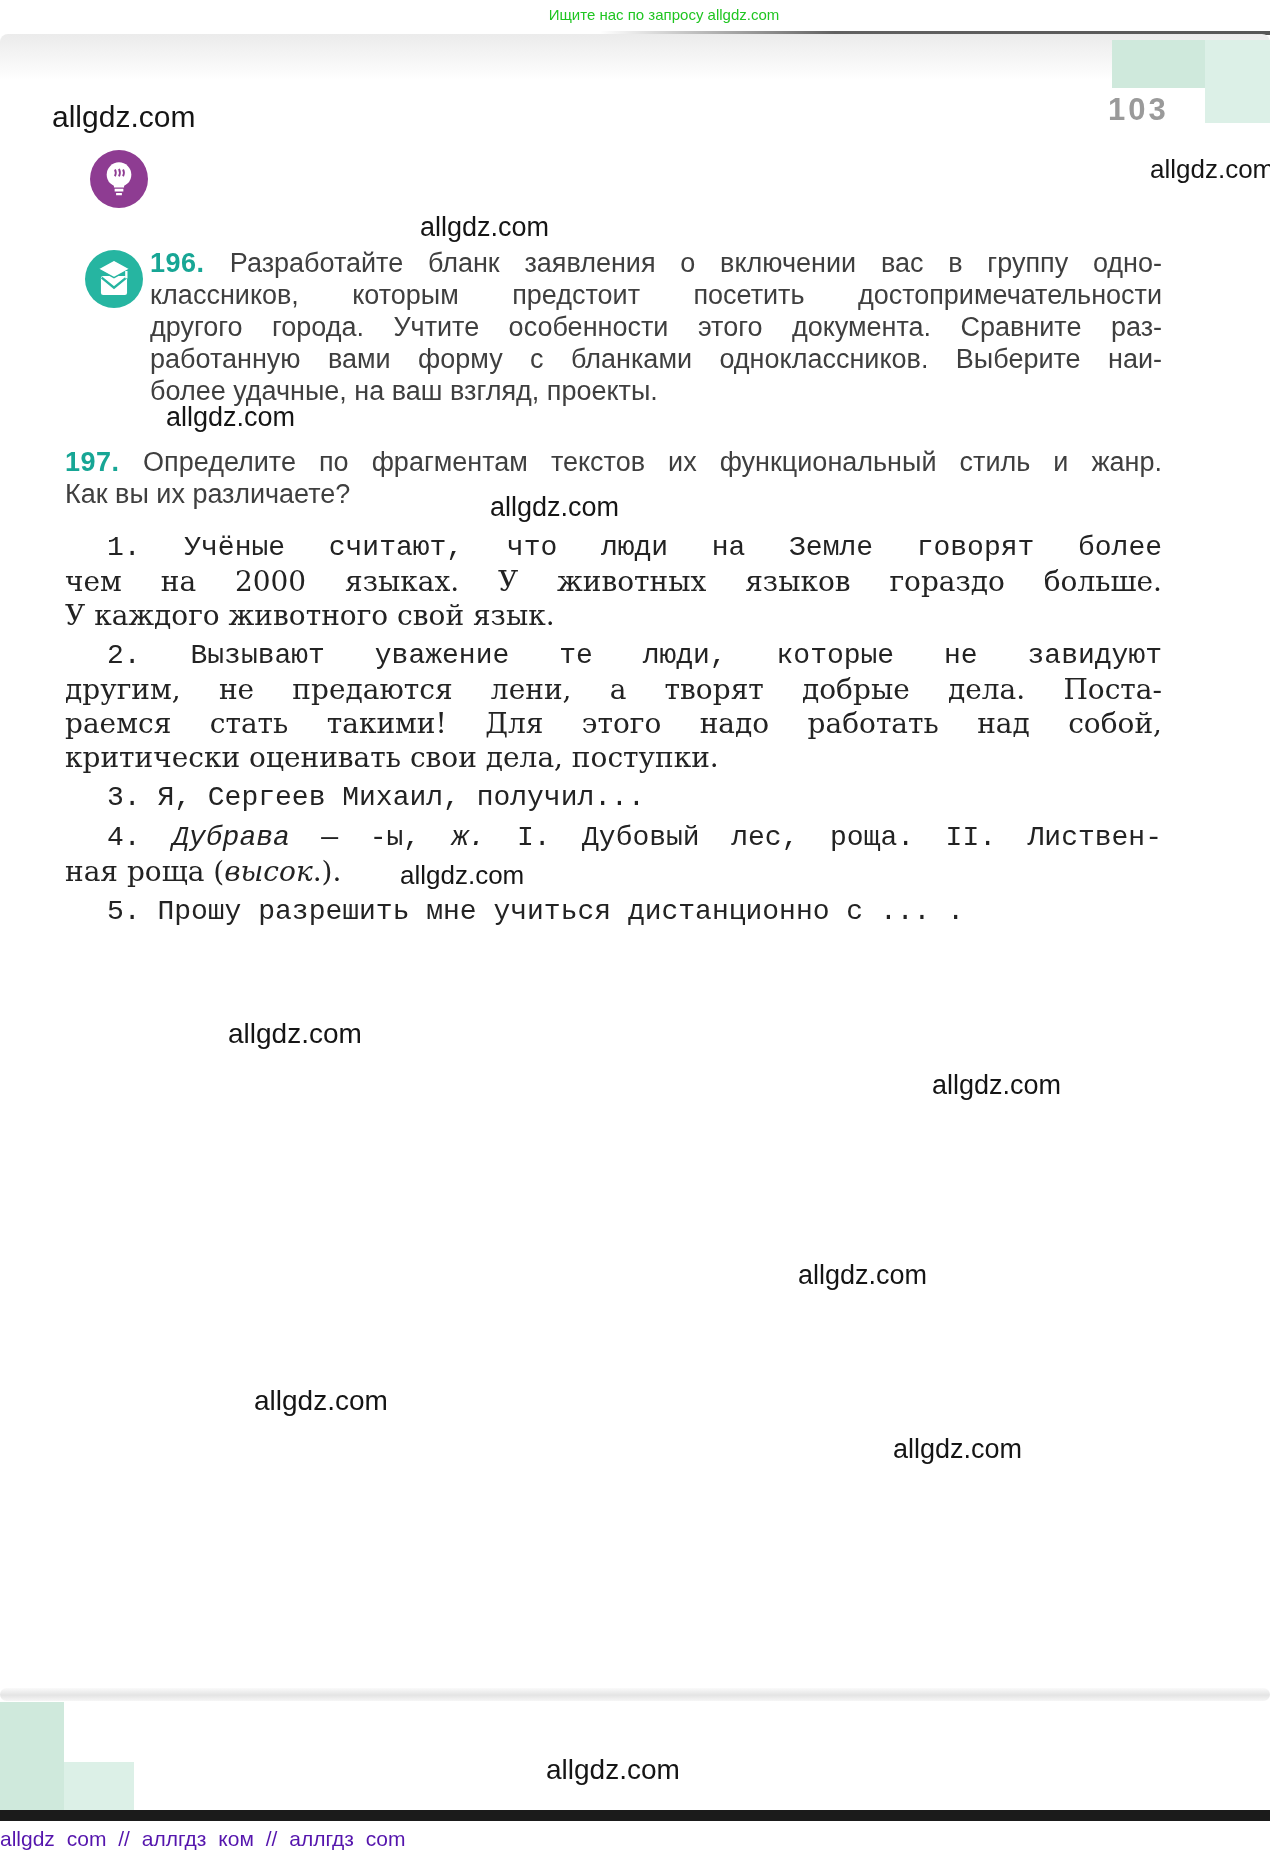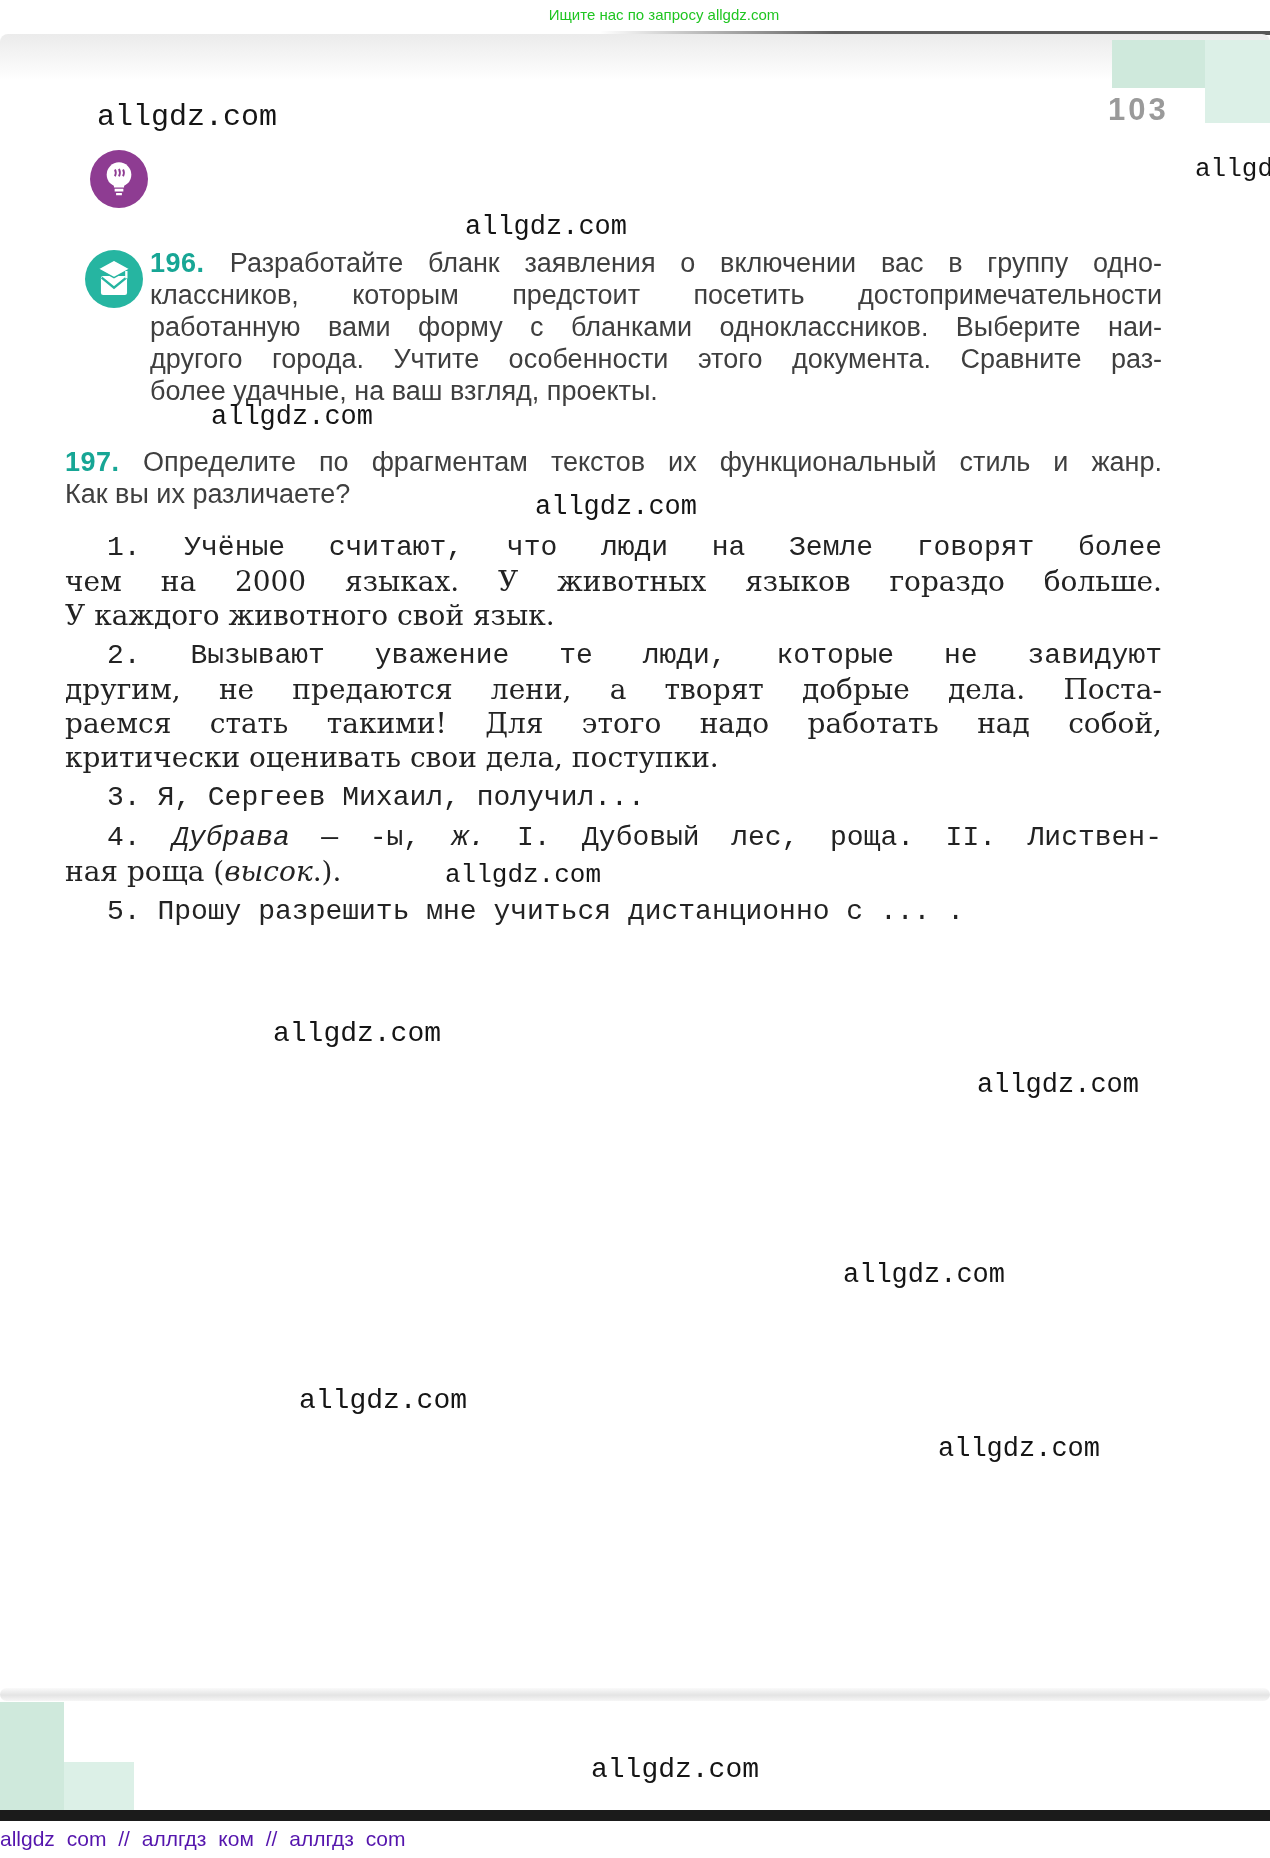--- a/index.html
+++ b/index.html
@@ -43,22 +43,22 @@
   .icon-196{left:85px;top:250px;}
 
   
   .items{position:absolute;left:65px;top:531px;width:1097px;
          font-family:"DejaVu Serif","Liberation Serif",serif;
          font-size:28px;line-height:34px;color:var(--text_serif);}
   .item + .item{margin-top:6px;}
   .item .jline:first-child{text-indent:42px;font-family:Liberation Mono, monospace;}
 
   
-  .wm{position:absolute;color:var(--watermark);font-family:Liberation Mono, monospace;
-      white-space:nowrap;margin-left:45px;}
+  .wm{position:absolute;color:var(--watermark);font-family:Liberation Sans, sans-serif;
+      white-space:nowrap;}
 </style>
 </head>
 <body>
 
 <div class="stage">
 
   <div class="site-top">Ищите нас по запросу allgdz.com</div>
 
   <div class="page-top-edge"></div>
   <div class="page-top-shade"></div>
@@ -80,22 +80,22 @@
       <circle cx="20" cy="20" r="20" fill="var(--icon_teal)"></circle>
       <rect x="11" y="18" width="18" height="13" rx="1.5" fill="#ffffff"></rect>
       <path d="M11.5 19 L20 26 L28.5 19" stroke="var(--icon_teal)" stroke-width="1.6" fill="none"></path>
       <polygon points="20,7 31,13 20,19 9,13" fill="#ffffff" stroke="var(--icon_teal)" stroke-width="1"></polygon>
       <path d="M28.5 14.5 v5" stroke="#ffffff" stroke-width="1.6"></path>
     </svg>
   </div>
   <div class="ex ex-196">
       <div class="jline"><span class="exnum">196.&nbsp;</span><span>Разработайте бланк заявления о включении вас в группу одно-</span></div>
       <div class="jline"><span>классников, которым предстоит посетить достопримечательности</span></div>
+      <div class="jline"><span>другого города. Учтите особенности этого документа. Сравните раз-</span></div>
       <div class="jline"><span>работанную вами форму с бланками одноклассников. Выберите наи-</span></div>
-      <div class="jline"><span>другого города. Учтите особенности этого документа. Сравните раз-</span></div>
       <div class="jline last"><span>более удачные, на ваш взгляд, проекты.</span></div>
     </div>
 
   <div class="ex ex-197">
       <div class="jline"><span class="exnum">197.&nbsp;</span><span>Определите по фрагментам текстов их функциональный стиль и жанр.</span></div>
       <div class="jline last"><span>Как вы их различаете?</span></div>
     </div>
 
   <div class="items">
     <div class="item">

